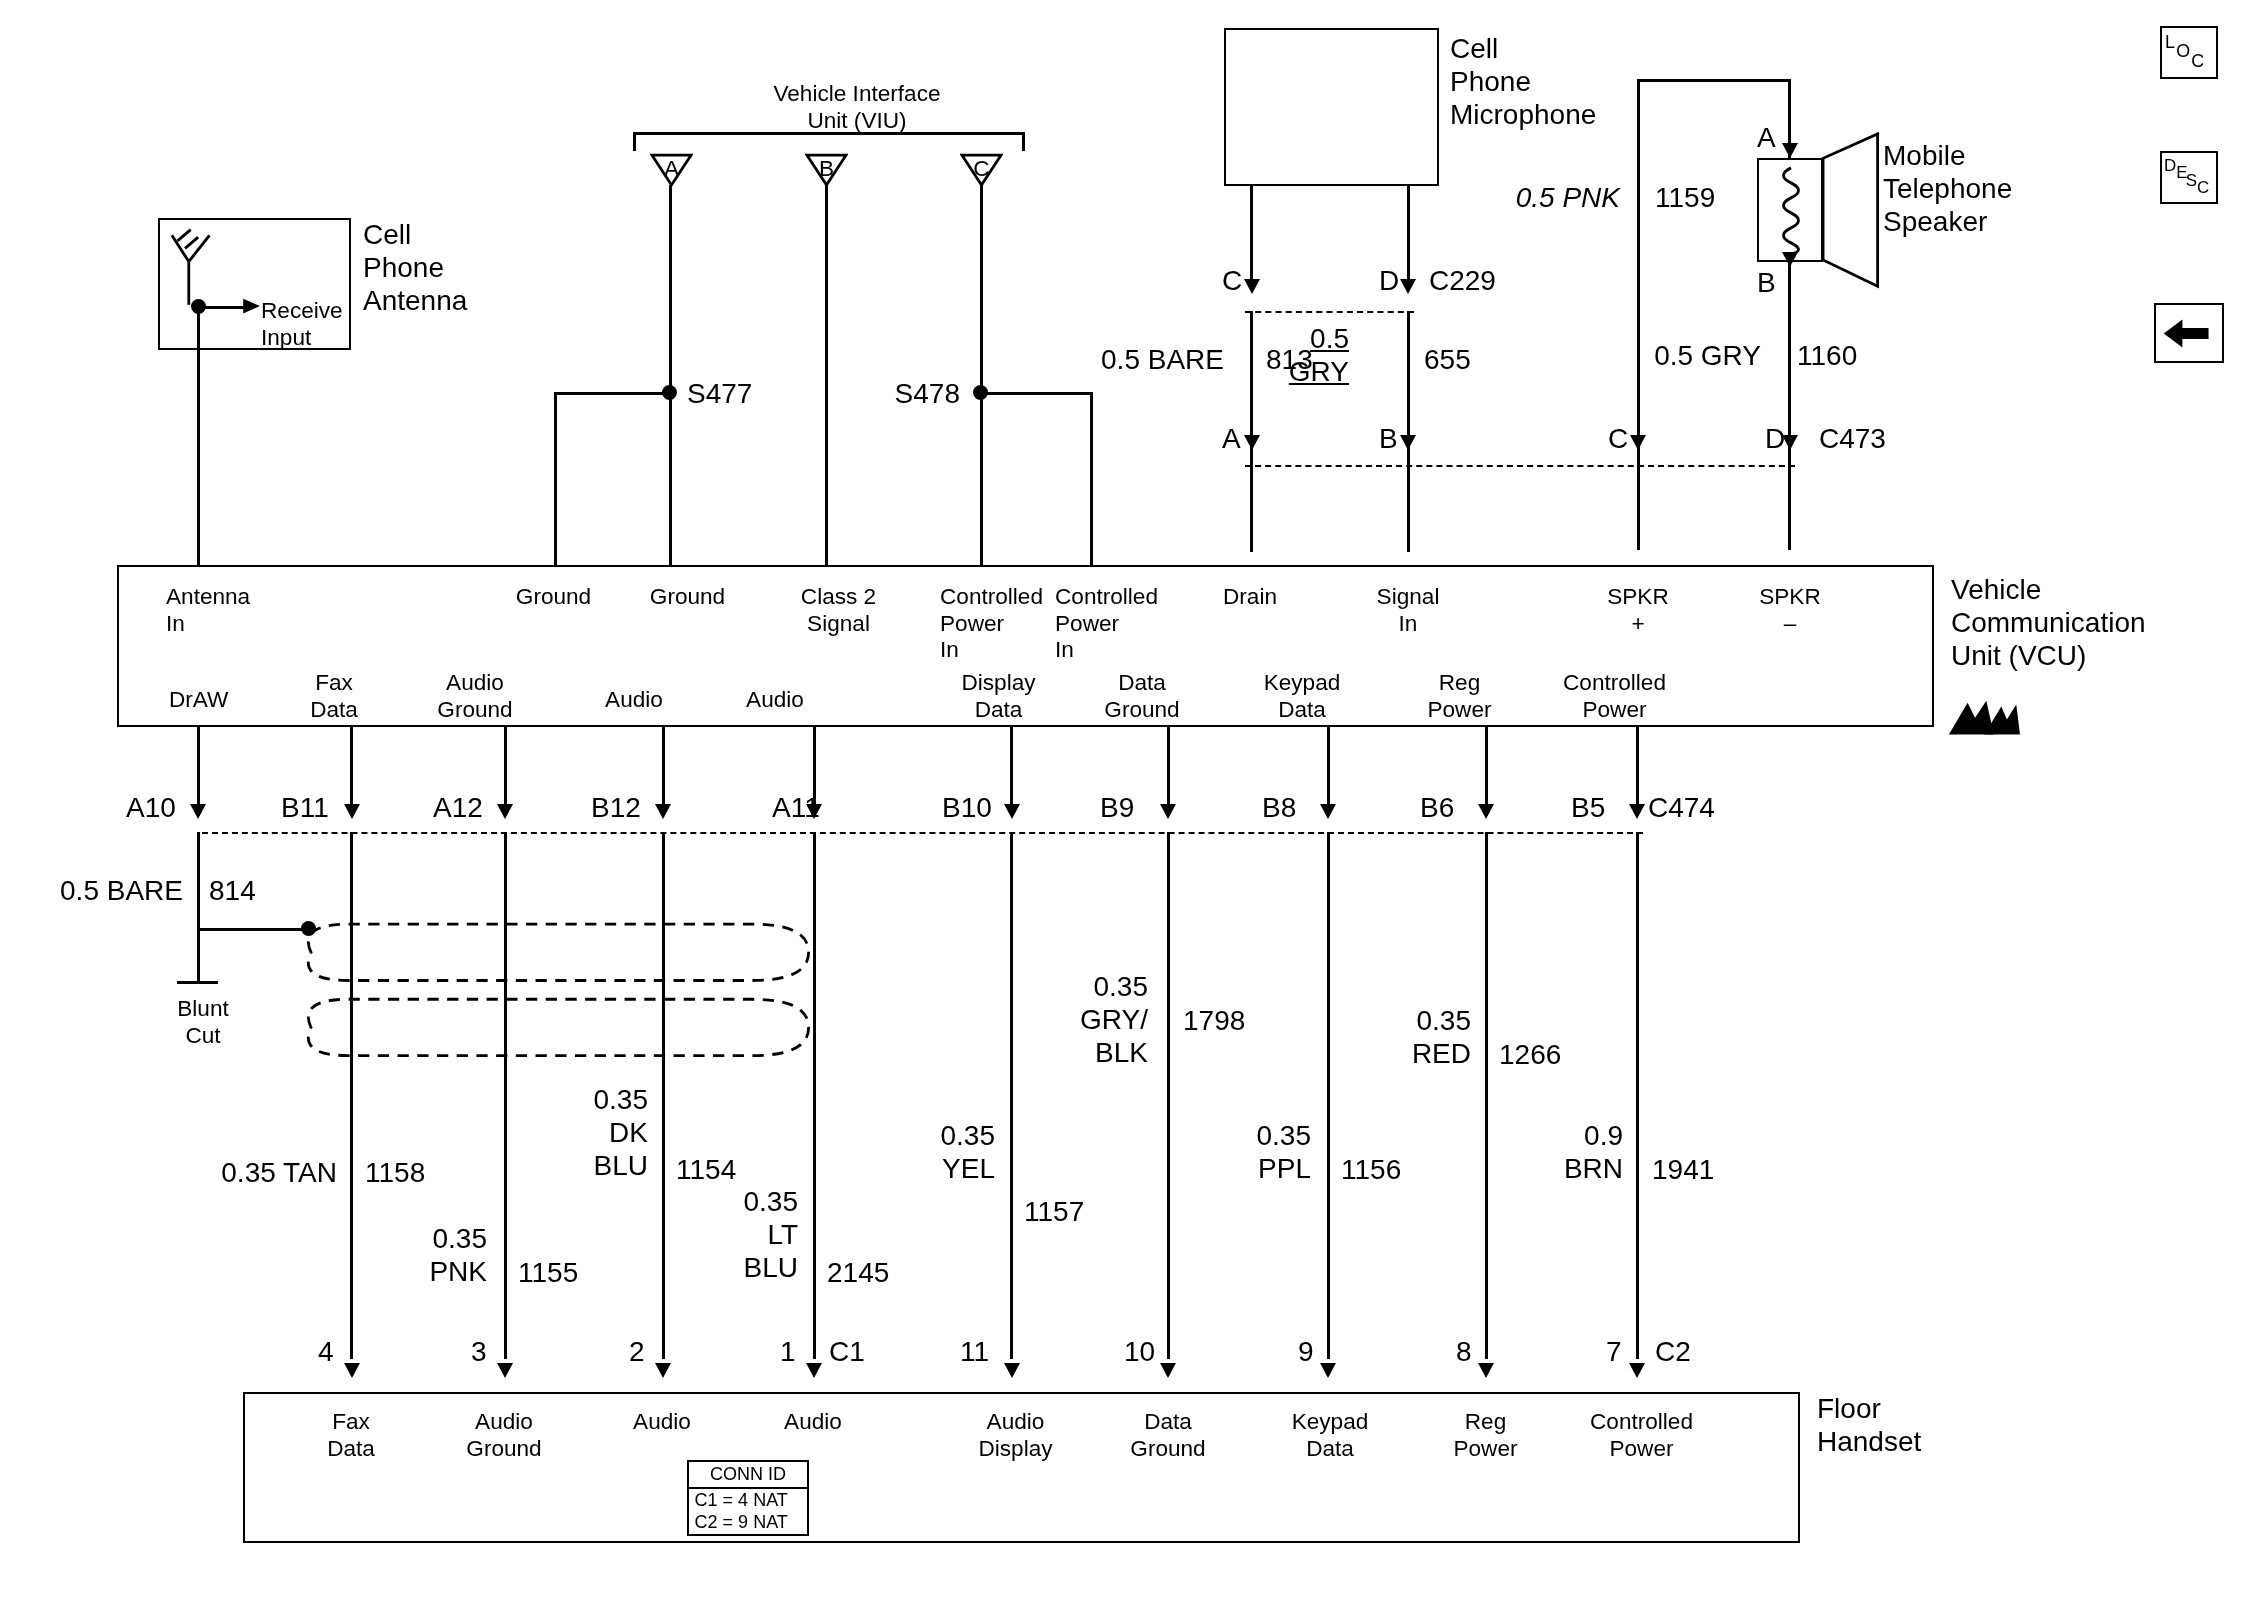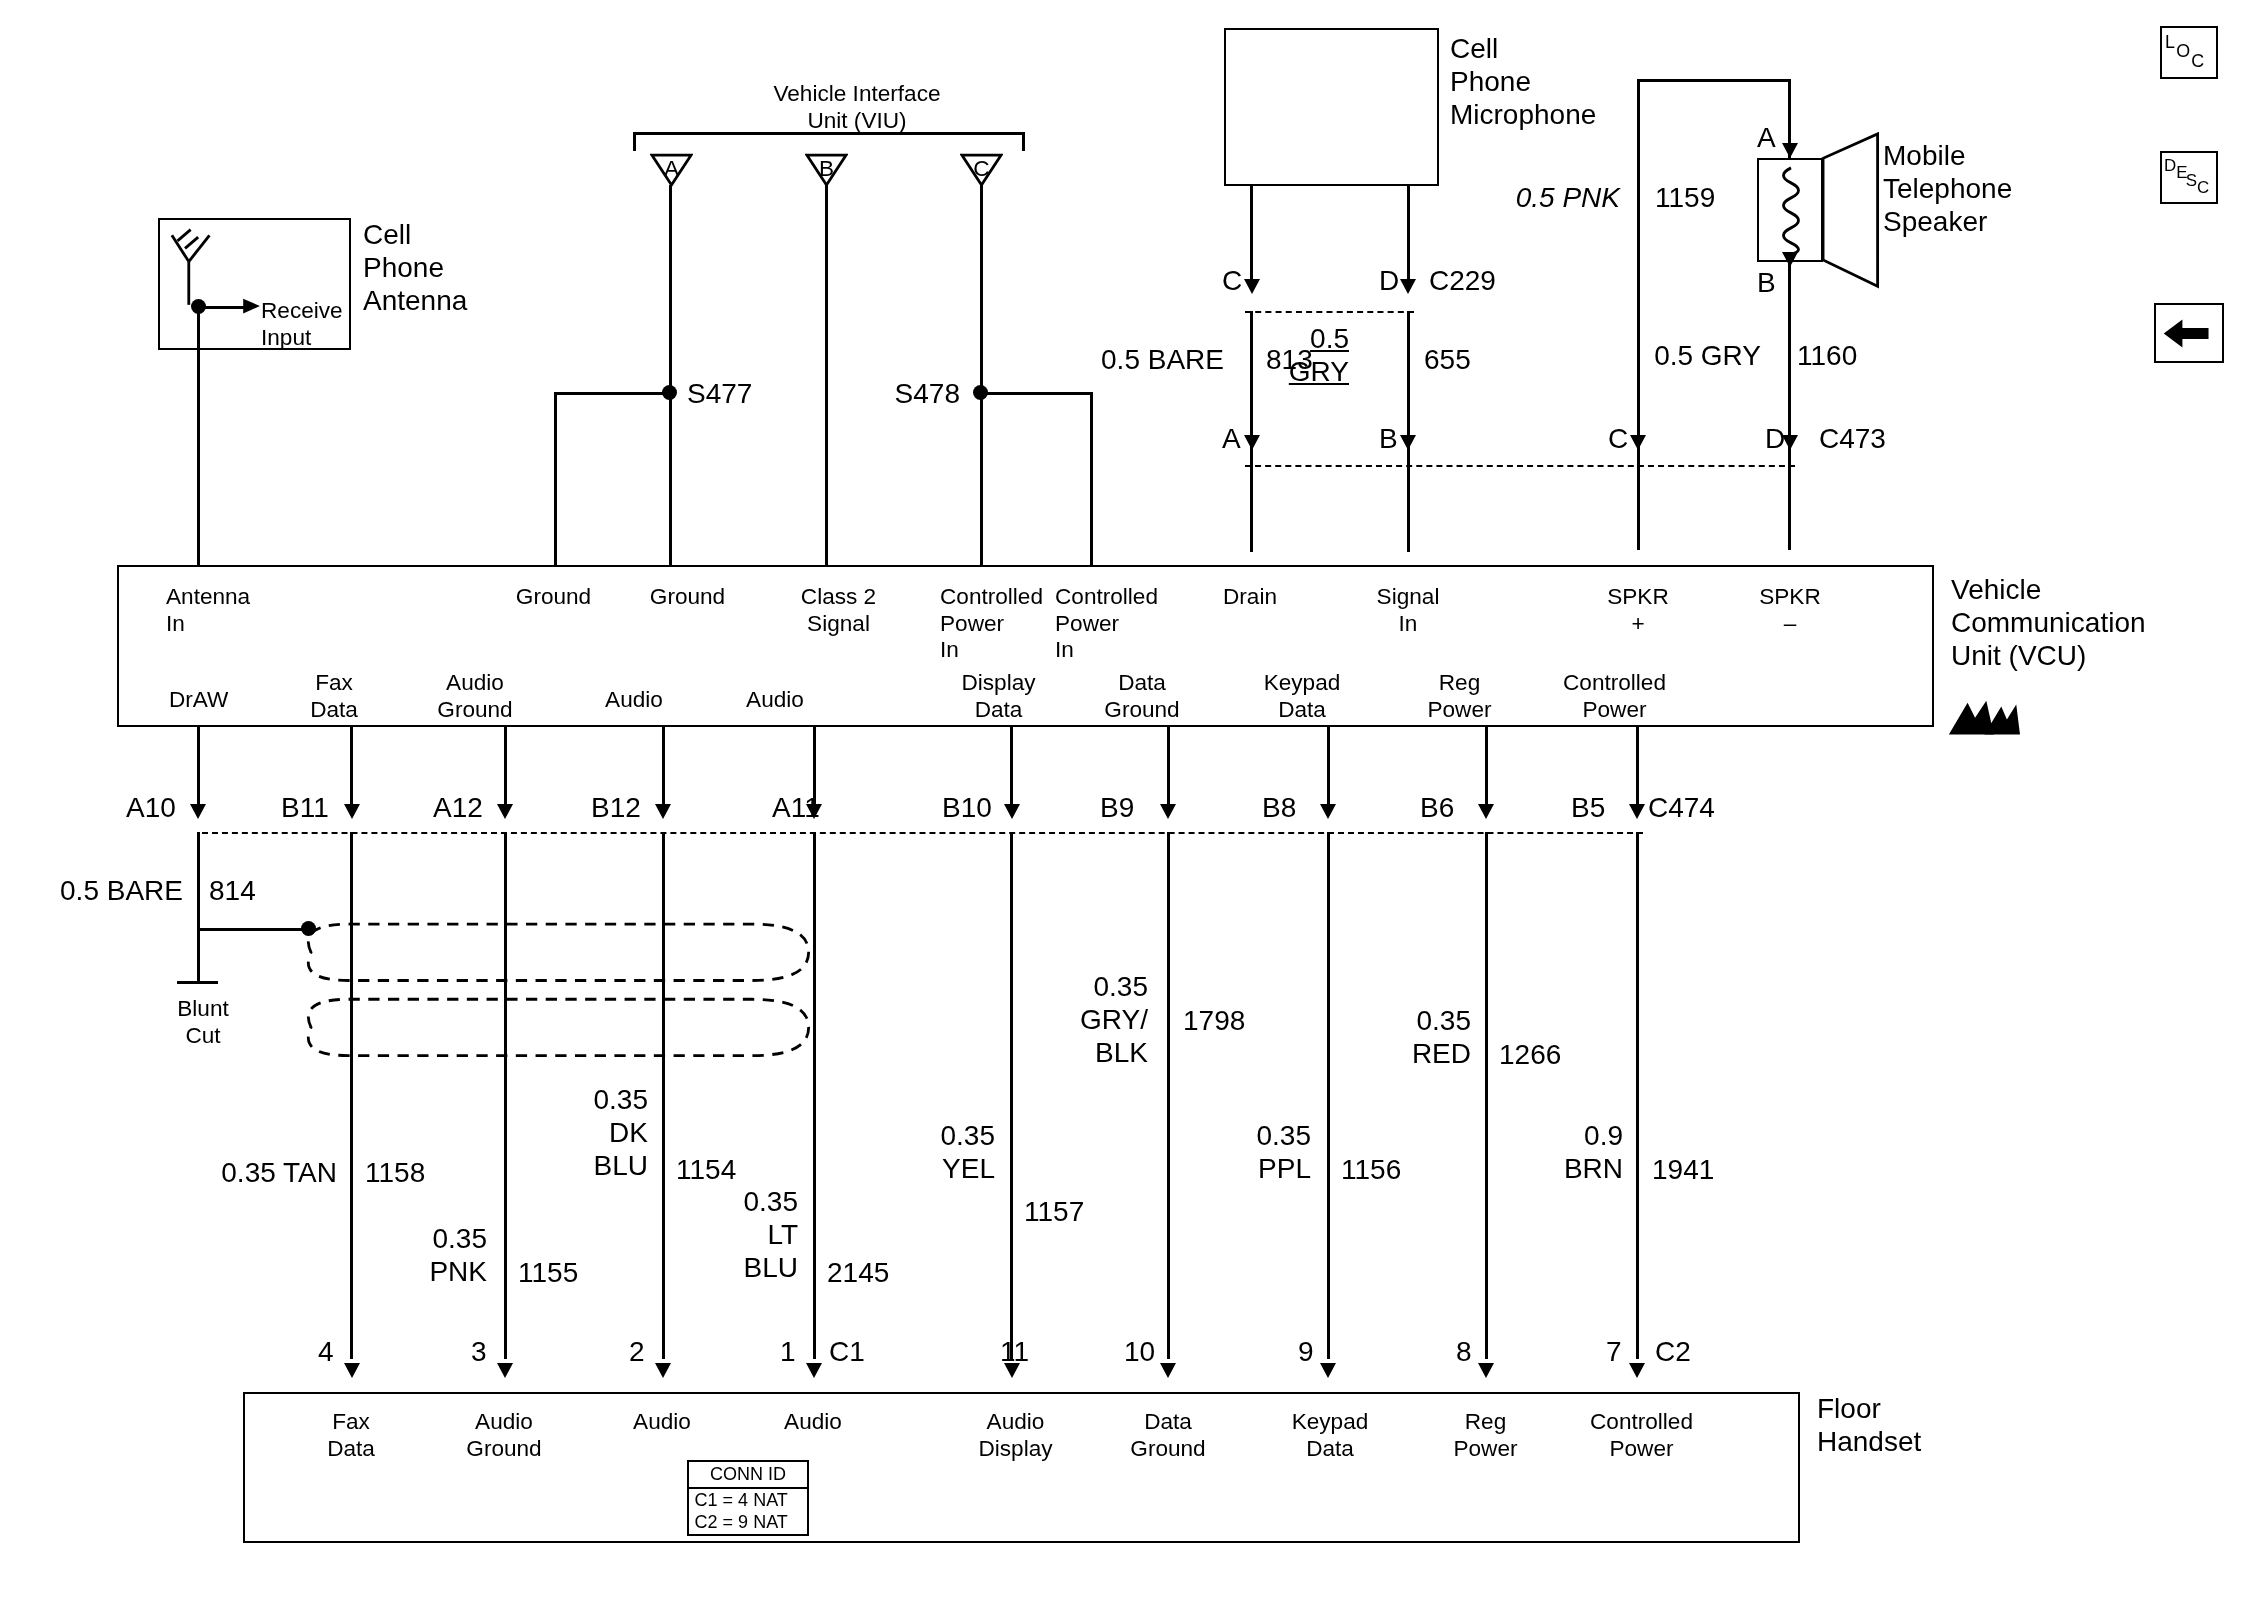--- a/index.html
+++ b/index.html
@@ -305,21 +305,21 @@
   <div class="arrow-dn" style="left:1160px;top:1363px;"></div>
   <div class="arrow-dn" style="left:1320px;top:1363px;"></div>
   <div class="arrow-dn" style="left:1478px;top:1363px;"></div>
   <div class="arrow-dn" style="left:1629px;top:1363px;"></div>
 
   <div class="lbl t20" style="left:318px;top:1335px;">4</div>
   <div class="lbl t20" style="left:471px;top:1335px;">3</div>
   <div class="lbl t20" style="left:629px;top:1335px;">2</div>
   <div class="lbl t20" style="left:780px;top:1335px;">1</div>
   <div class="lbl t20" style="left:829px;top:1335px;">C1</div>
-  <div class="lbl t20" style="left:1000px;top:1335px;">11</div>
+  <div class="lbl t20" style="left:960px;top:1335px;">11</div>
   <div class="lbl t20" style="left:1124px;top:1335px;">10</div>
   <div class="lbl t20" style="left:1298px;top:1335px;">9</div>
   <div class="lbl t20" style="left:1456px;top:1335px;">8</div>
   <div class="lbl t20" style="left:1606px;top:1335px;">7</div>
   <div class="lbl t20" style="left:1655px;top:1335px;">C2</div>
 
   <div class="box" style="left:243px;top:1392px;width:1557px;height:151px;"></div>
   <div class="lbl t20" style="left:1817px;top:1392px;">Floor
 Handset</div>
 

